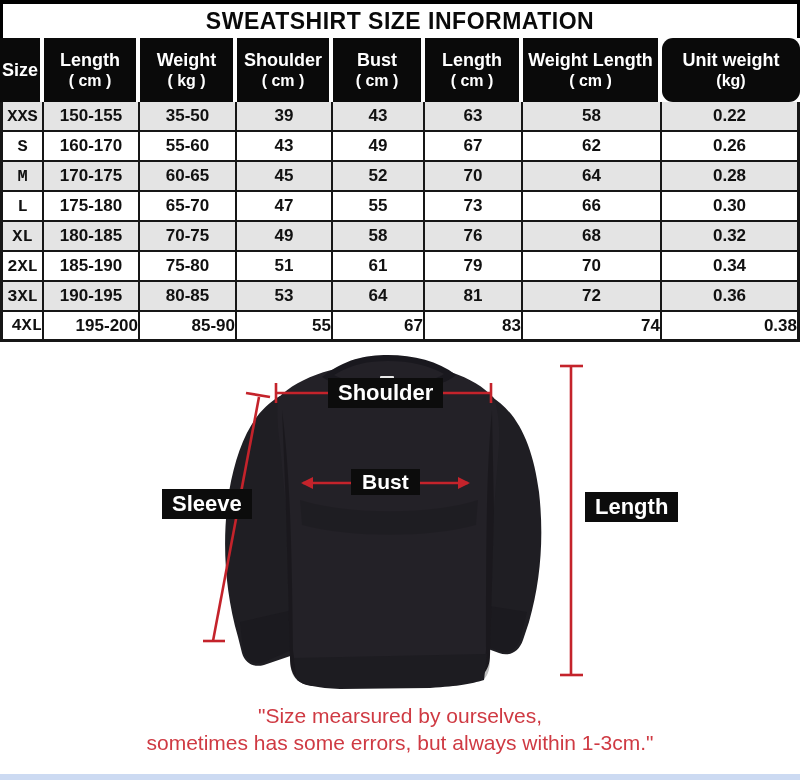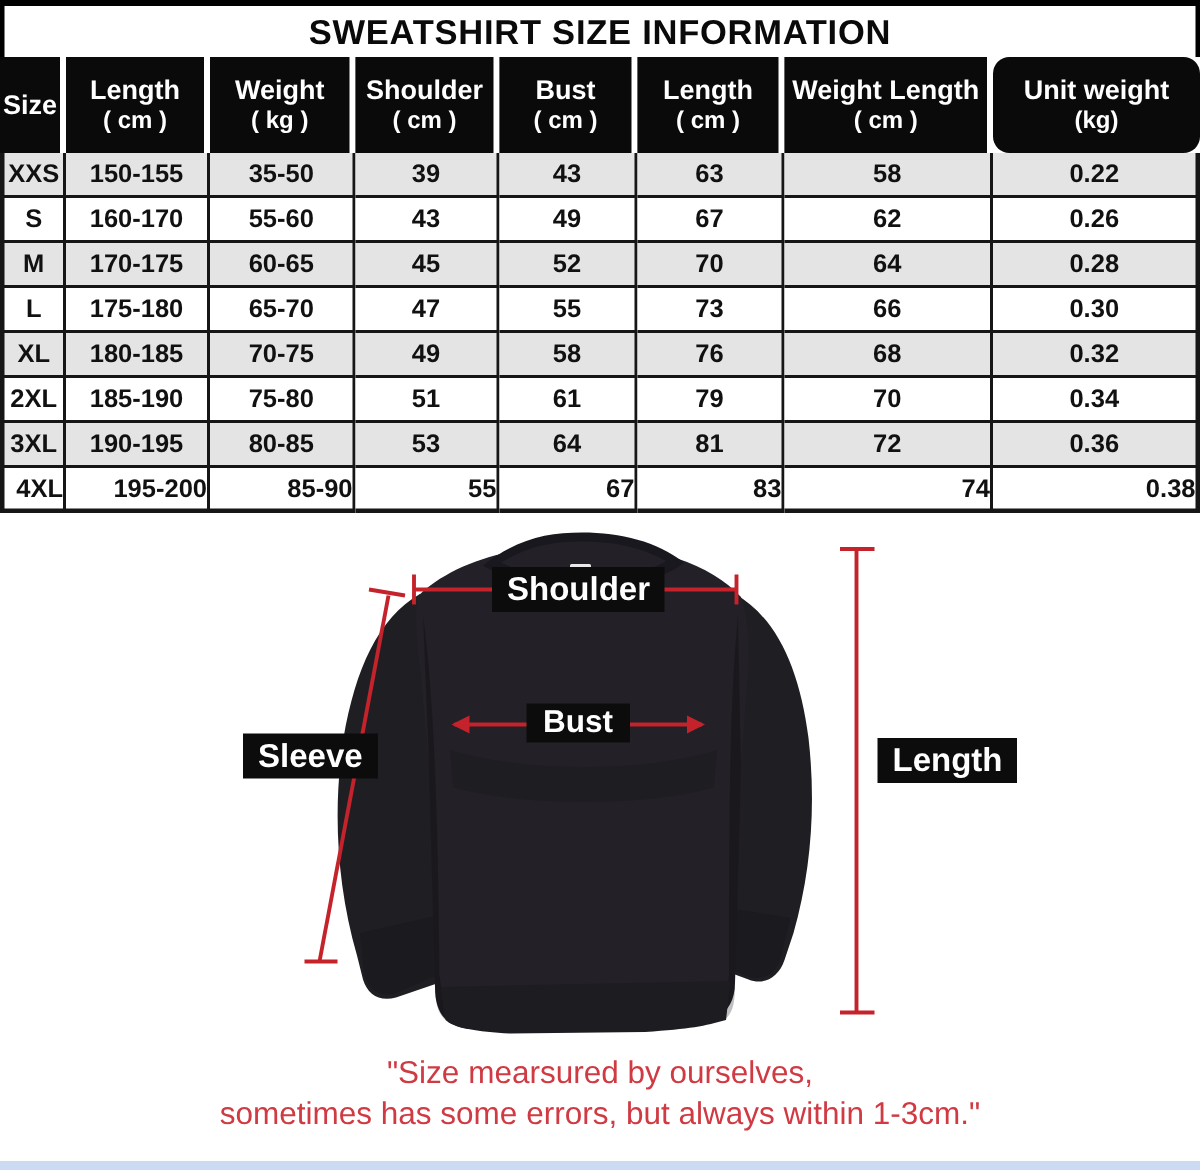--- a/index.html
+++ b/index.html
@@ -19,21 +19,21 @@
     background:#0a0a0a;color:#fff;height:64px;border-right:4px solid #ffffff;font-weight:bold;
   }
   .size-table th:last-child{border-right:none;border-radius:11px;}
   .size-table th .h1{display:block;font-size:18px;line-height:21px;white-space:nowrap;}
   .size-table th .h2{display:block;font-size:16px;line-height:19px;font-weight:bold;}
   .size-table th .h2:empty{display:none;}
   .size-table td{
     height:30px;font-size:17px;font-weight:bold;color:#111;background:#fff;
     border-right:2px solid #161616;border-bottom:2px solid #161616;
   }
-  .size-table td:first-child{border-left:3px solid #161616;}
+  .size-table td:first-child{border-left:3px solid #161616;font-family:Liberation Mono, monospace;}
   .size-table td:last-child{border-right:3px solid #161616;margin-left:24px;}
   .size-table tbody tr:nth-child(odd) td{background:#e4e4e4;}
   .size-table tbody tr:last-child td{border-bottom:3px solid #161616;text-align:right;}
 
   
   .diagram{position:relative;width:800px;height:340px;margin-top:8px;}
   .diagram svg{position:absolute;left:0;top:0;}
   .mlabel{
     position:absolute;background:#0c0c0c;color:#ffffff;font-weight:bold;
     font-size:22px;line-height:28px;padding:1px 10px;white-space:nowrap;

